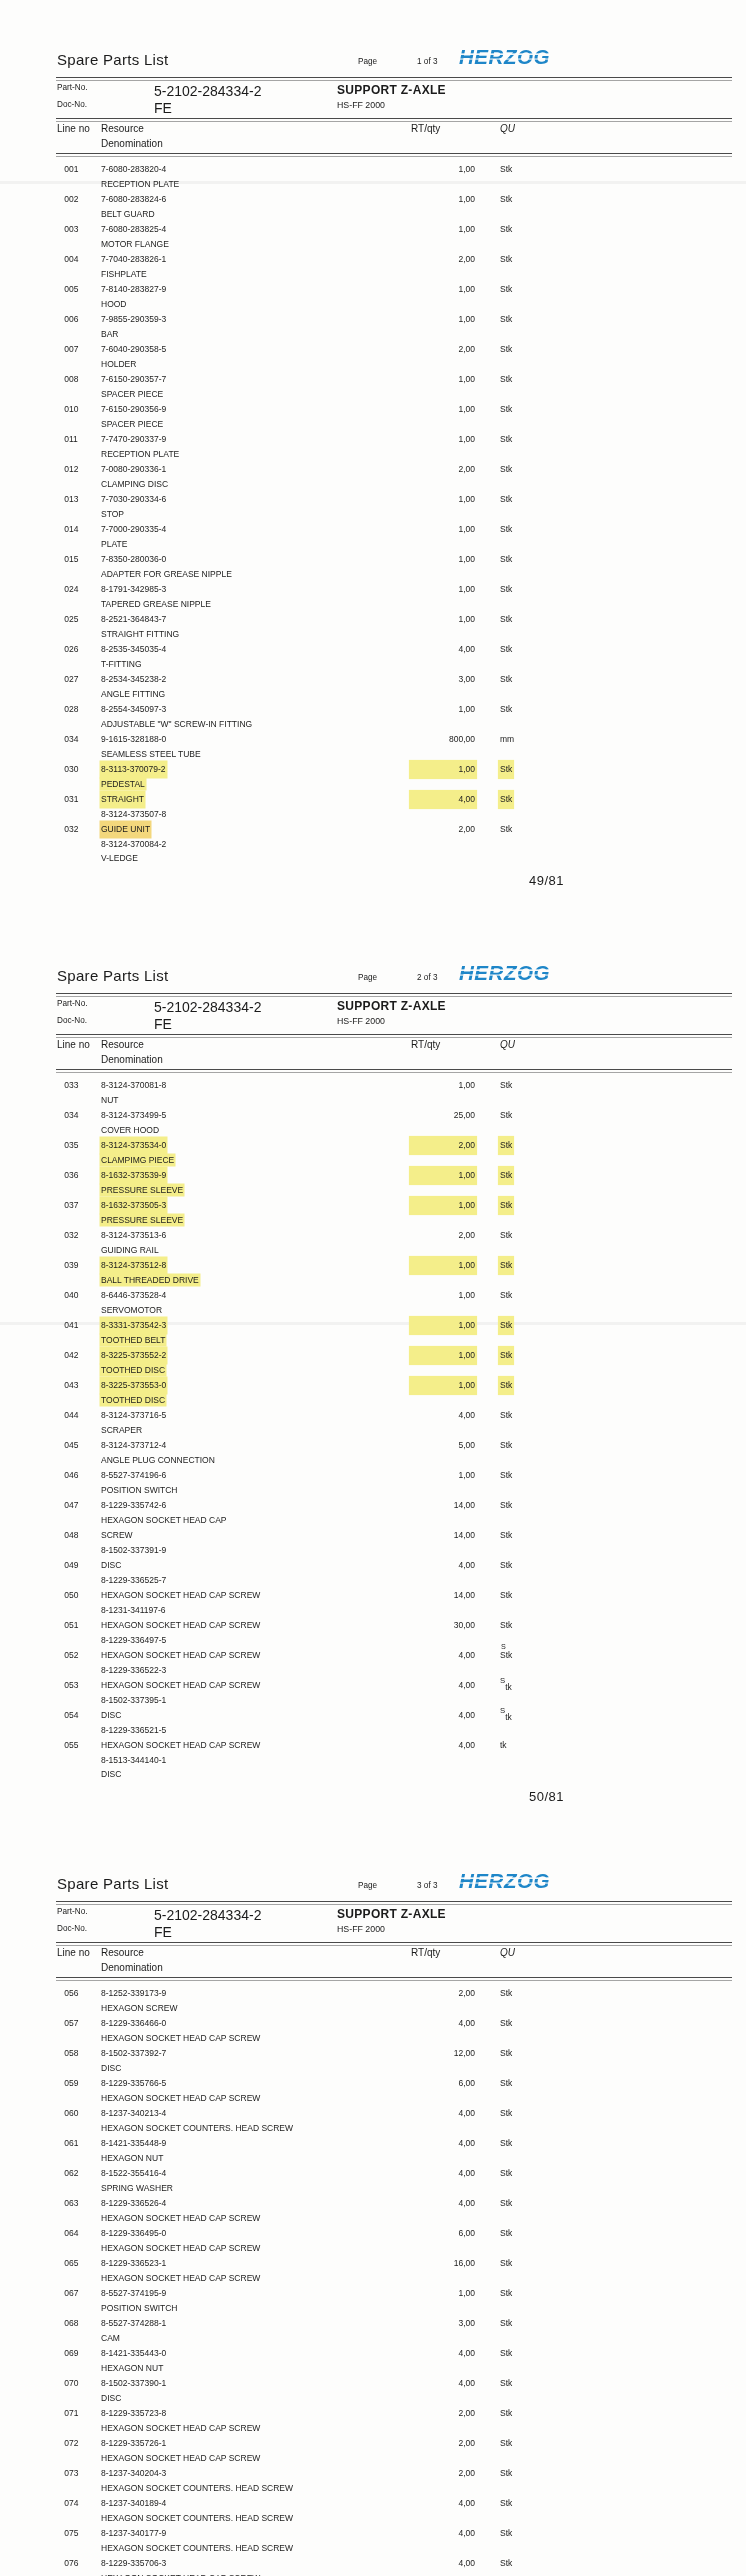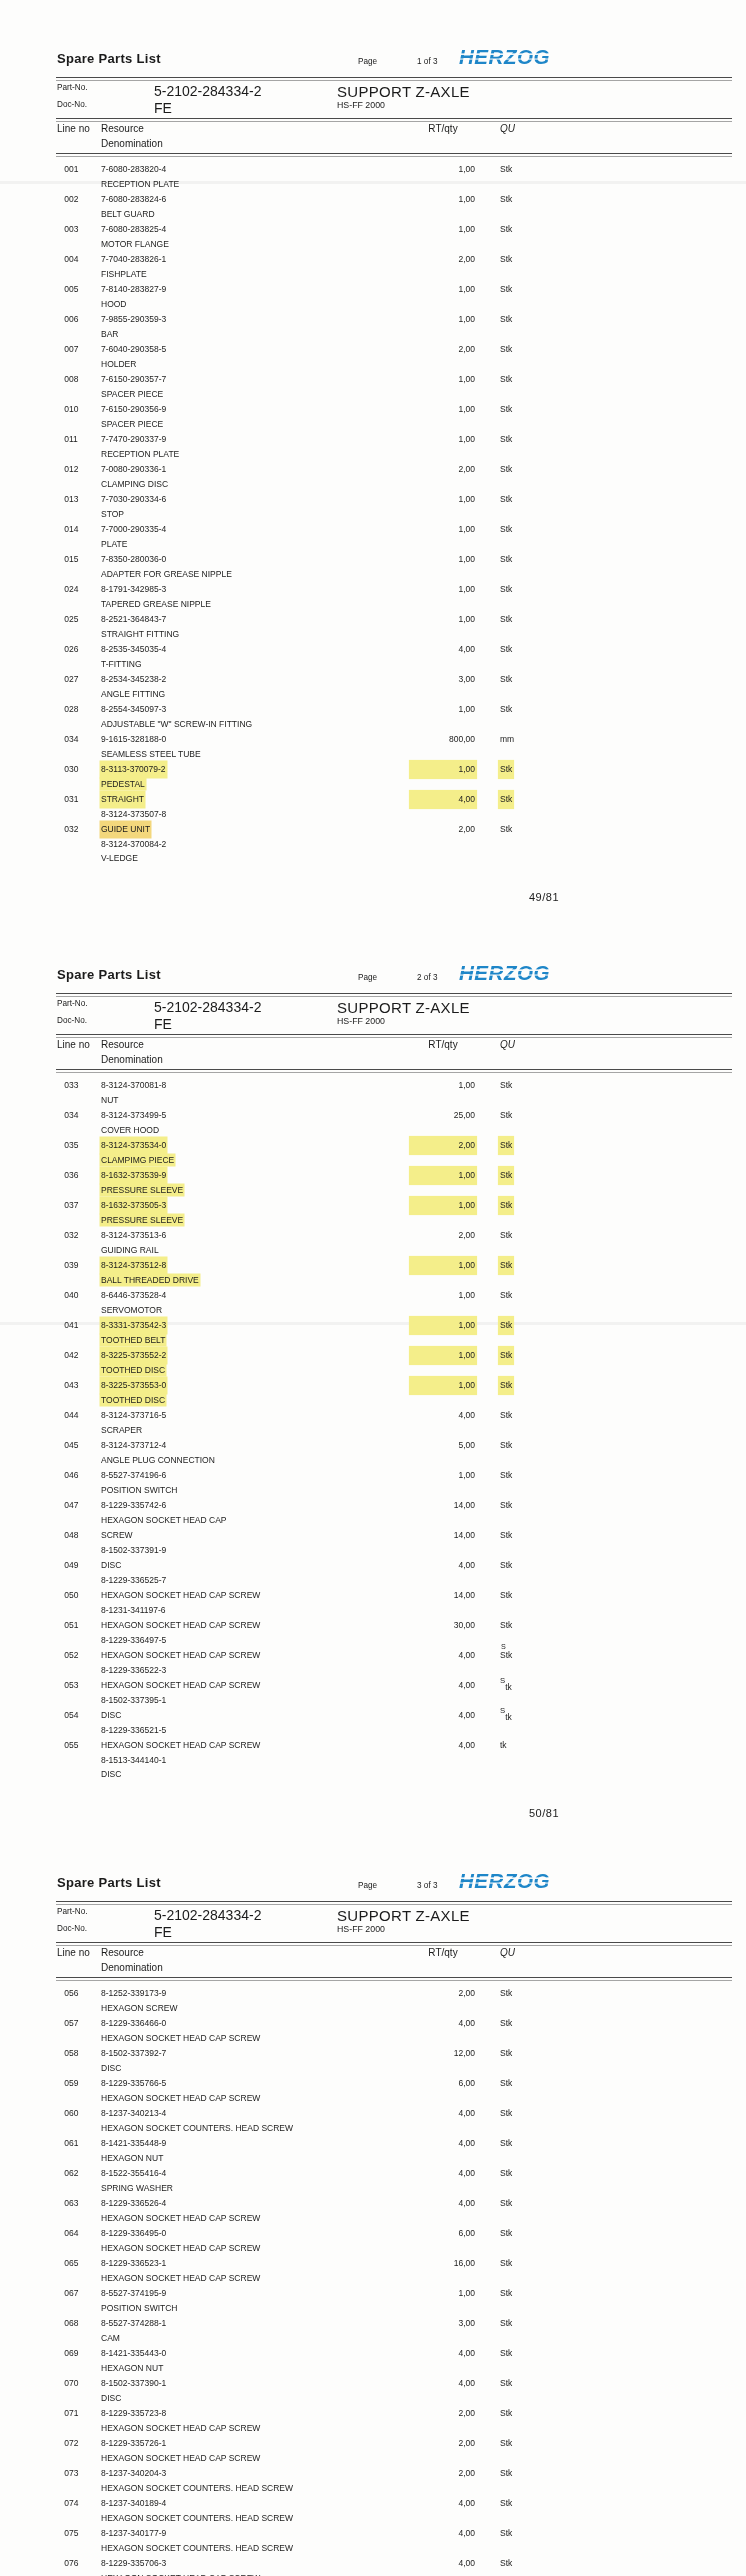--- a/index.html
+++ b/index.html
@@ -1,44 +1,44 @@
 <!DOCTYPE html>
 <html style="font-size:8.2px"><head>
 <meta charset="utf-8">
 <style>
   html,body{margin:0;padding:0;background:#ffffff;}
   .sheet{position:relative;width:746px;height:3766px;background:#fdfdfc;overflow:hidden;
          font-family:"Liberation Sans",sans-serif;color:#1b1b1b;}
   .streak{position:absolute;left:0;width:100%;height:2.6px;background:#ededeb;opacity:.65;}
   .page{position:absolute;left:56px;width:676px;}
-  .ph-title{position:absolute;top:6.2px;left:1px;font-size:13px;font-weight:bold;letter-spacing:0.3px;}
+  .ph-title{position:absolute;top:6.2px;left:1px;font-size:15px;font-weight:normal;letter-spacing:0.3px;}
   .ph-pagelabel{position:absolute;top:12.4px;left:302px;font-size:8.2px;}
   .ph-pageno{position:absolute;top:12.4px;left:361px;font-size:8.2px;}
   .logo{position:absolute;top:-2.1px;left:403px;width:108px;height:29px;}
   .rule{position:absolute;left:0;width:676px;height:1.5px;border-top:1px solid #4a4a4a;border-bottom:0.5px solid #a5a5a5;}
   .r1{top:32px;} .r2{top:73px;} .r3{top:108px;}
   .ph-lbl{position:absolute;left:1px;font-size:8.2px;}
   .ph-val{position:absolute;left:98px;font-size:14px;}
-  .ph-prod{position:absolute;left:281px;font-size:15px;font-weight:normal;letter-spacing:0.3px;}
+  .ph-prod{position:absolute;left:281px;font-size:12px;font-weight:bold;letter-spacing:0.3px;}
   .ph-model{position:absolute;left:281px;font-size:8.8px;}
   .y76{top:38px;} .y106{top:55px;}
   .ch{position:absolute;font-size:10px;}
   .ch-line{top:78px;left:1px;} .ch-res{top:78px;left:45px;} .ch-den{top:93px;left:45px;}
-  .ch-qty{top:78px;left:355px;width:64px;text-align:center;} .ch-qu{top:78px;left:444px;font-style:italic;}
+  .ch-qty{top:78px;left:355px;width:64px;text-align:left;} .ch-qu{top:78px;left:444px;font-style:italic;}
   .rows{position:absolute;top:117px;left:0;width:676px;}
   .prow{position:relative;min-height:30px;font-size:8.5px;line-height:14.7px;}
   .prow .no{position:absolute;left:8.2px;top:0;}
   .prow .l1{margin-left:45px;display:inline-block;}
   .prow .qty{position:absolute;left:355px;top:0;width:64px;text-align:right;}
   .prow .qu{position:absolute;left:444px;top:0;}
   .prow .ln2,.prow .ln3{margin-left:45px;}
   .hl{background:#f4ee8a;box-shadow:0 0 0 1.5px #f4ee8a;}
   .hlq{background:#f4ee8a;box-shadow:0 0 0 2.1px #f4ee8a;}
   .hlo{background:#f3d77c;box-shadow:0 0 0 1.5px #f3d77c;}
-  .footmark{position:relative;margin-top:25px;margin-left:473px;font-size:11px;letter-spacing:0.5px;}
+  .footmark{position:relative;margin-top:7px;margin-left:473px;font-size:13px;letter-spacing:0.5px;}
   .qsup{position:relative;top:-5.2px;font-size:7.7px;} .qlow{position:relative;top:2.1px;}
   .s-over{position:absolute;top:-7.7px;left:1px;font-style:normal;font-size:7.2px;}
   svg text{font-family:"Liberation Sans",sans-serif;}
 </style>
 </head>
 <body>
 
 <div class="sheet">
   <div class="streak" style="top:181px"></div>
   <div class="streak" style="top:1322px"></div>

